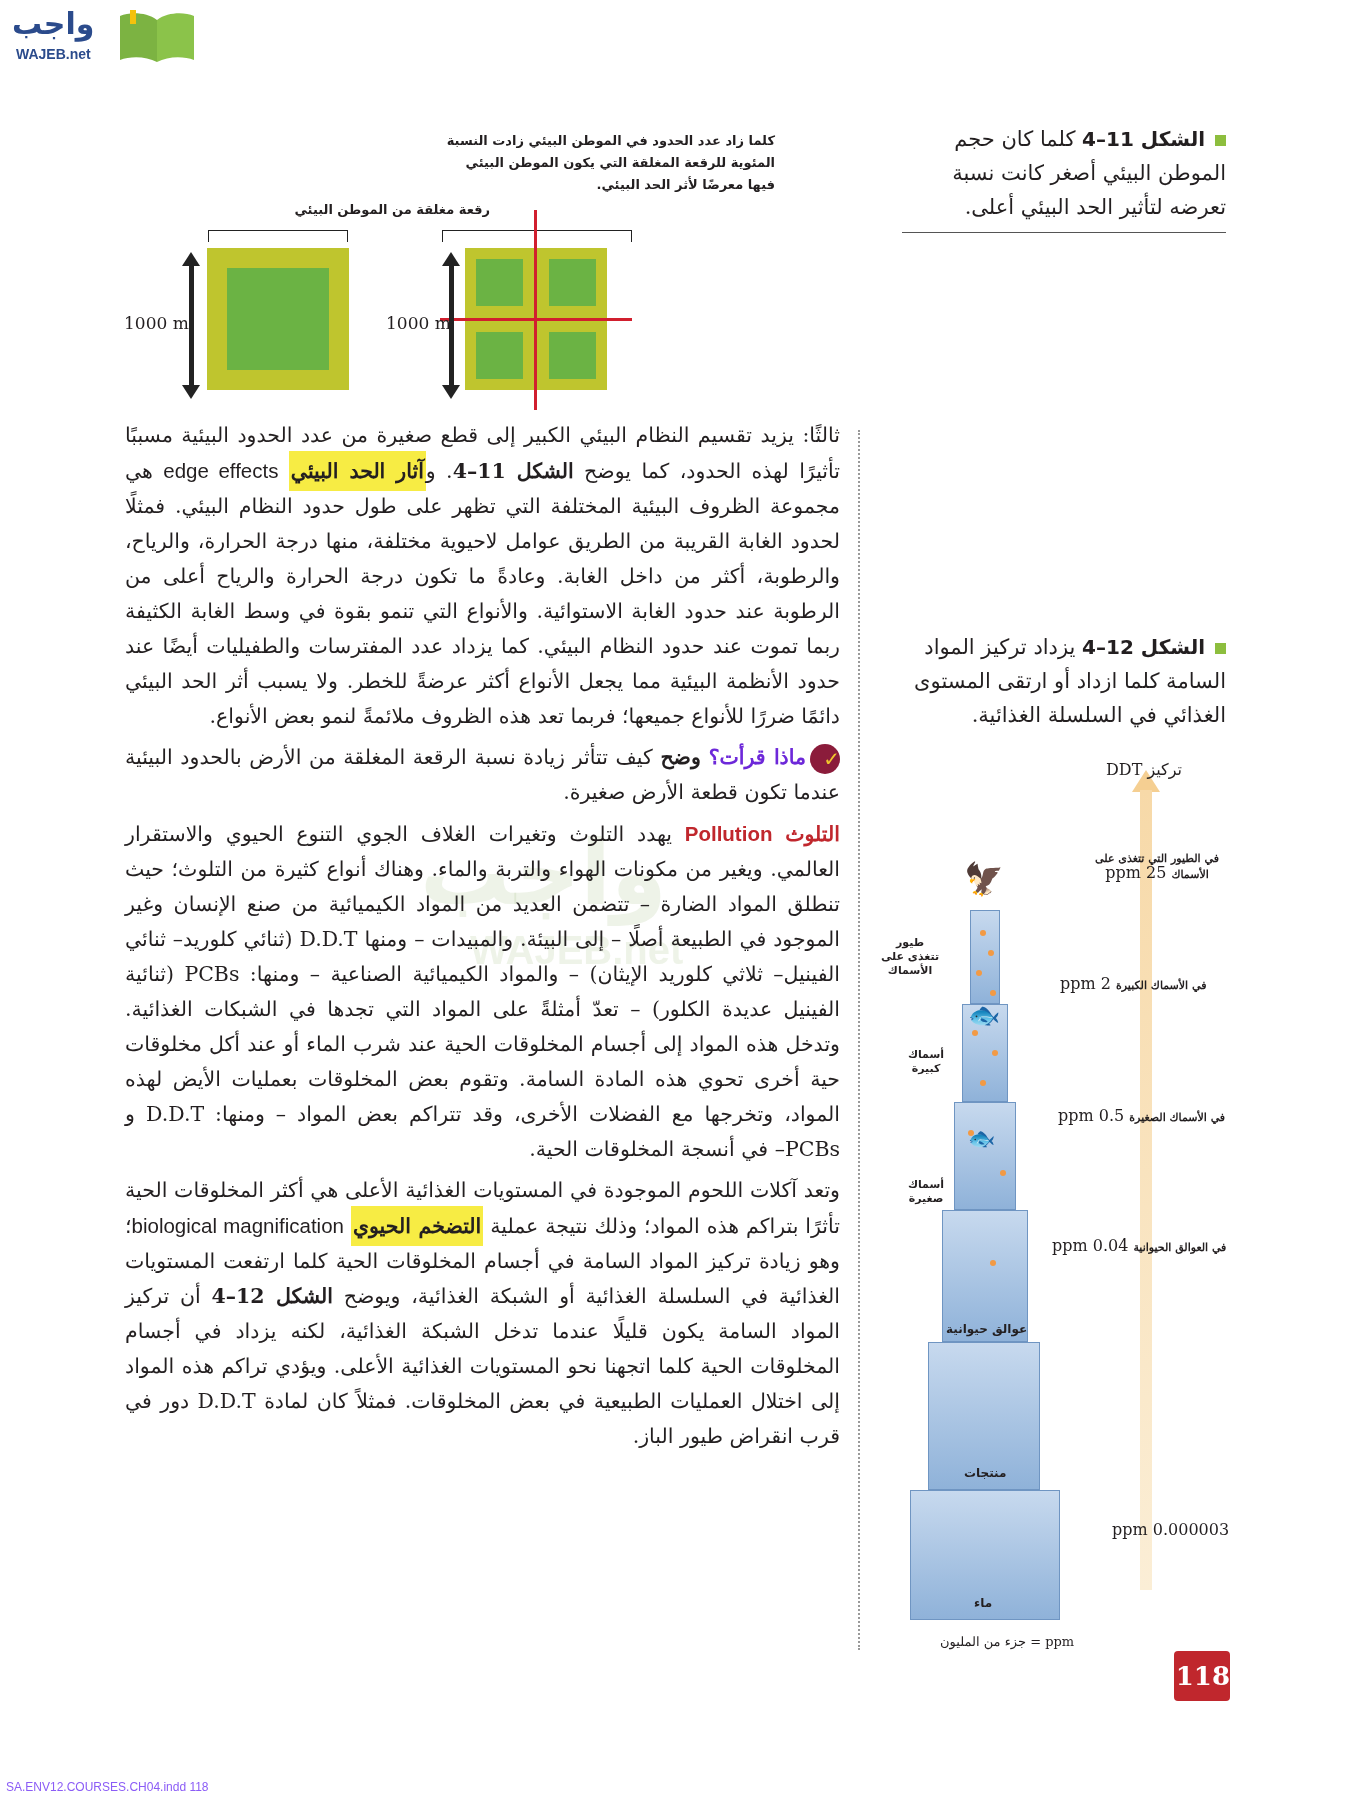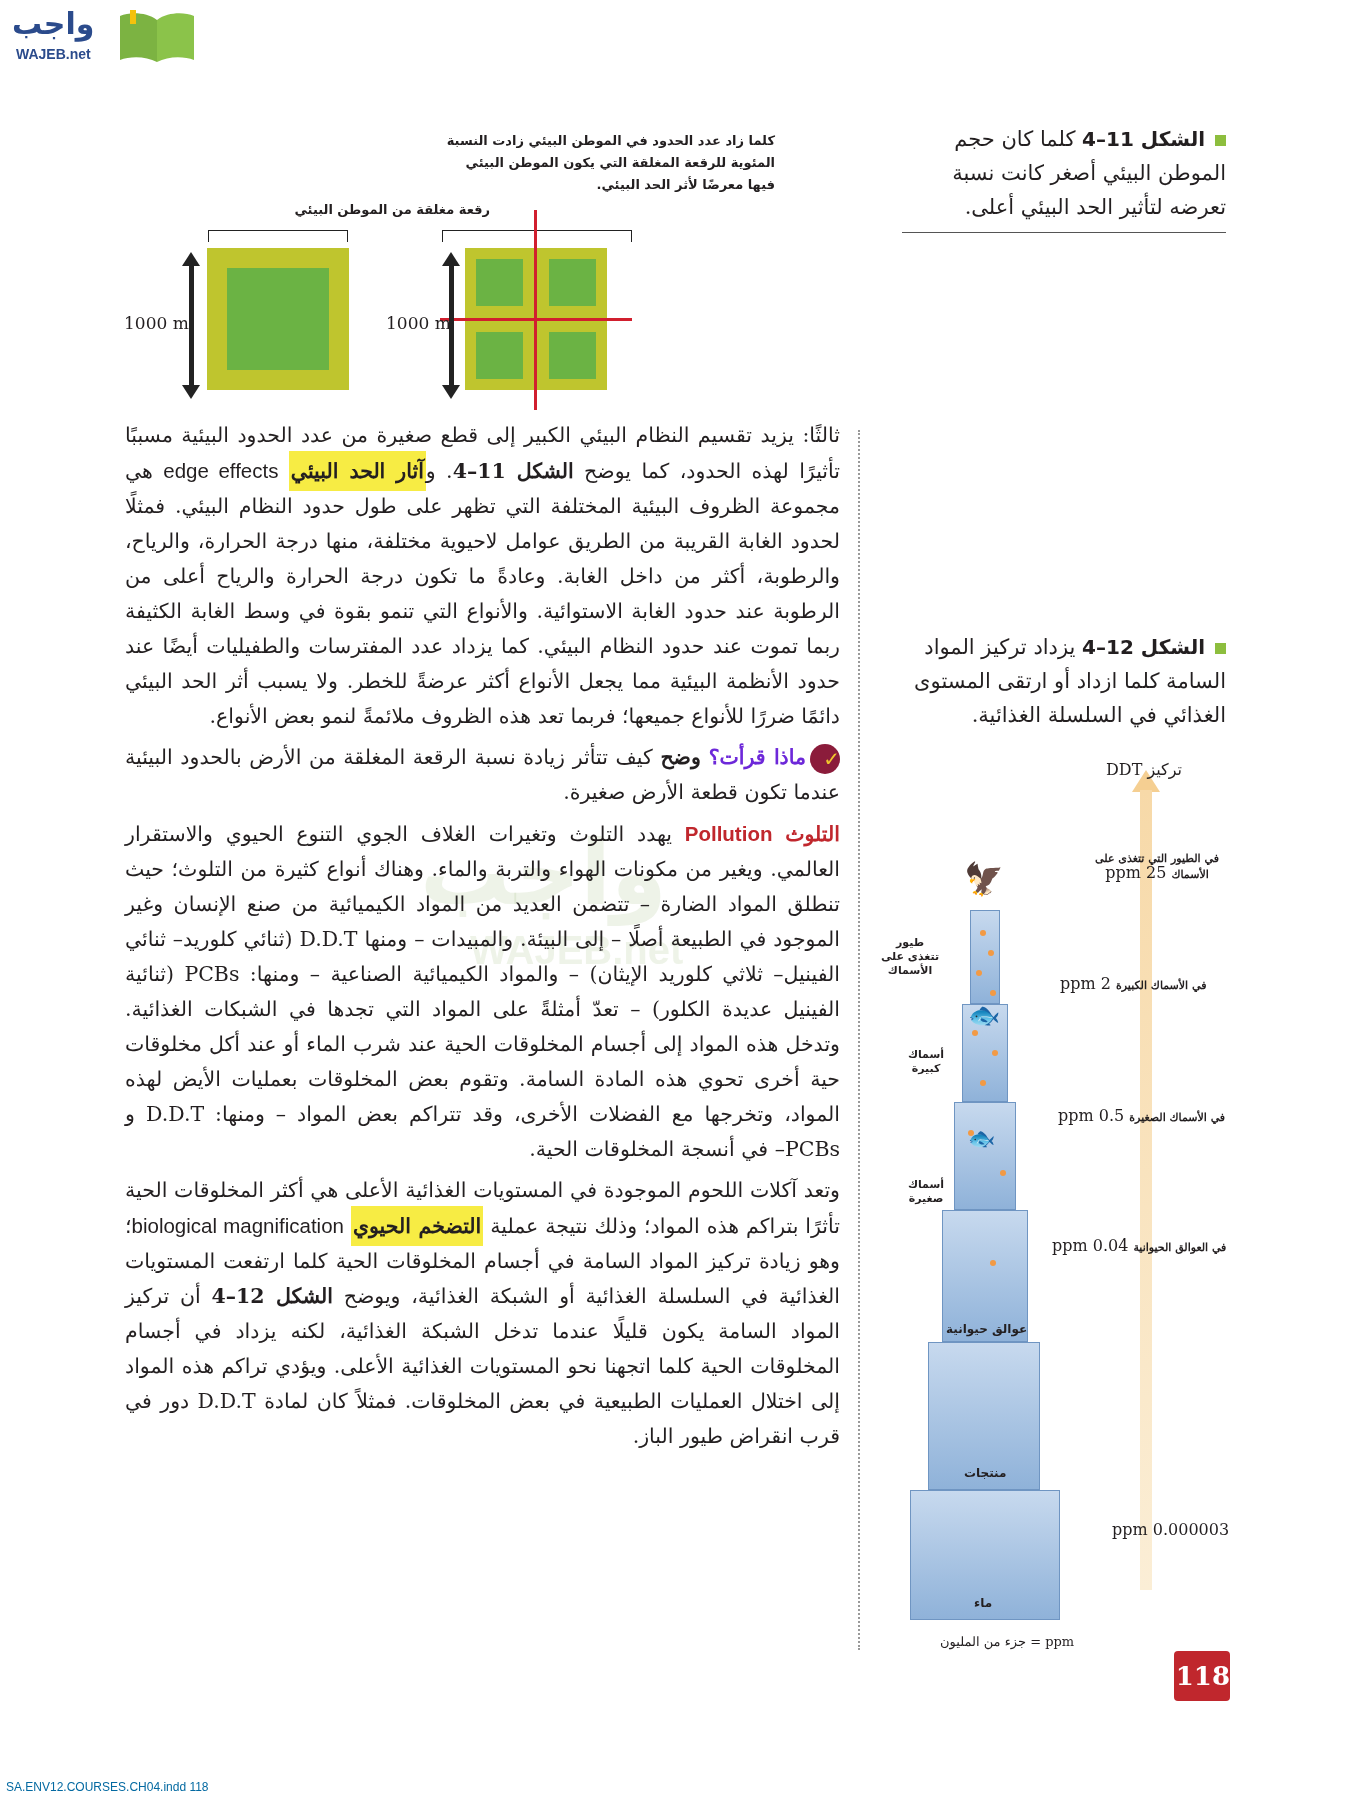--- a/index.html
+++ b/index.html
@@ -59,21 +59,21 @@
   .big-arrow { position: absolute; left: 260px; top: 20px; width: 12px; height: 800px; background: linear-gradient(#f7d9a8, #fbeed6); }
   .big-arrow-head { position: absolute; left: 252px; top: 0; width: 0; height: 0; border-left: 14px solid transparent; border-right: 14px solid transparent; border-bottom: 22px solid #f5cf92; }
   .dot { position: absolute; width: 6px; height: 6px; border-radius: 50%; background: #f29a45; }
   .animal { position: absolute; font-size: 32px; }
   .side-label { position: absolute; direction: rtl; text-align: center; font-size: 11px; font-weight: bold; line-height: 14px; }
 
   
   .page-num { position: absolute; left: 1174px; top: 1651px; width: 56px; height: 50px; background: #c0272d; color: #fff; font-family: "DejaVu Serif", serif; font-weight: bold; font-size: 26px; text-align: right; line-height: 50px; border-radius: 4px; }
 
   
-  .footer { position: absolute; top: 1780px; font-family: "Liberation Sans", sans-serif; font-size: 12px; color: #0369a1; }
+  .footer { position: absolute; top: 1780px; font-family: "Liberation Sans", sans-serif; font-size: 12px; color: #8b5cf6; }
   .footer.left { left: 6px; }
   .footer.right { right: 42px; margin-top: 40px; }
 
   
   .watermark { position: absolute; left: 420px; top: 820px; font-size: 90px; color: rgba(120,160,80,0.13); font-weight: bold; direction: rtl; }
   .watermark2 { position: absolute; left: 470px; top: 928px; font-size: 40px; color: rgba(120,160,80,0.13); font-weight: bold; font-family: "Liberation Sans", sans-serif; }
 </style>
 </head>
 <body>
 

